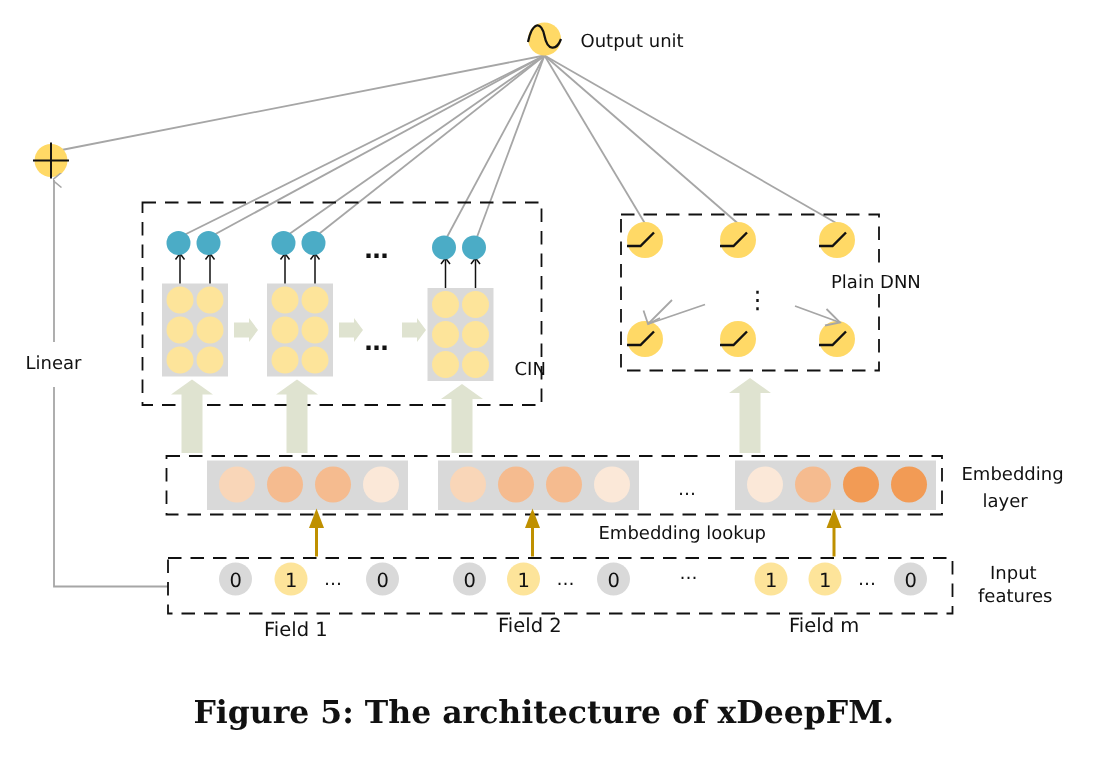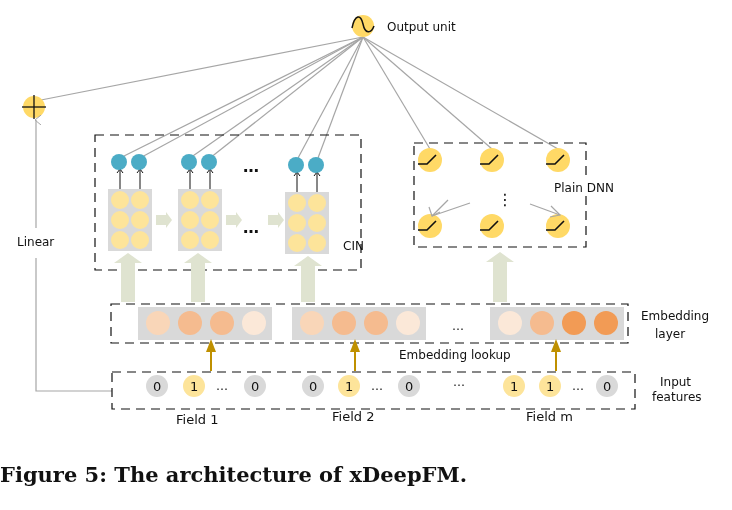--- a/index.html
+++ b/index.html
@@ -1,21 +1,21 @@
 <!DOCTYPE html>
 <html><head>
 <meta charset="utf-8">
 <style>
   html, body { margin: 0; padding: 0; background: #ffffff; }
   body { width: 732px; height: 510px; position: relative; overflow: hidden; }
   #diagram { position: absolute; left: 0; top: 0; }
   .lbl { font-family: "DejaVu Sans", sans-serif; font-size: 12px; fill: #111; }
   .num { font-family: "DejaVu Sans", sans-serif; font-size: 13px; fill: #111; }
   .caption {
-    position: absolute; left: 0; width: 596px; top: 462px; text-align: left;
+    position: absolute; left: 0; width: 596px; top: 462px; text-align: right;
     font-family: "DejaVu Serif", serif; font-weight: bold; font-size: 21px; color: #111;
   }
 </style>
 </head>
 <body>
 
 <svg id="diagram" width="732" height="450" viewBox="0 0 732 450">
   <defs>
     <marker id="arrowGrey" markerWidth="10" markerHeight="10" refX="5" refY="1" orient="auto-start-reverse" markerUnits="userSpaceOnUse">
       <path d="M0,6 L5,0 L10,6" fill="none" stroke="#a6a6a6" stroke-width="1"></path>

